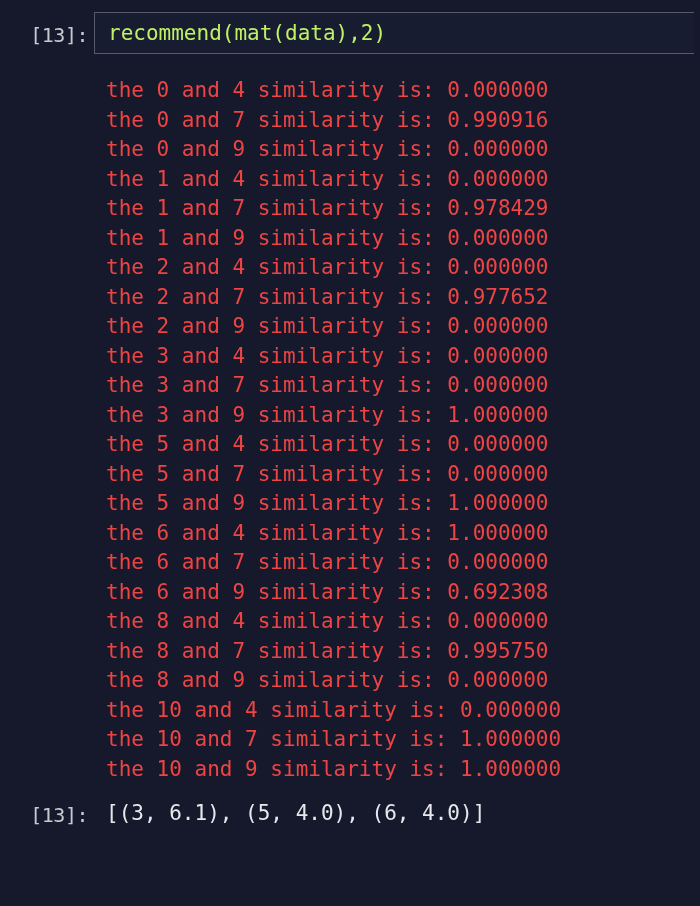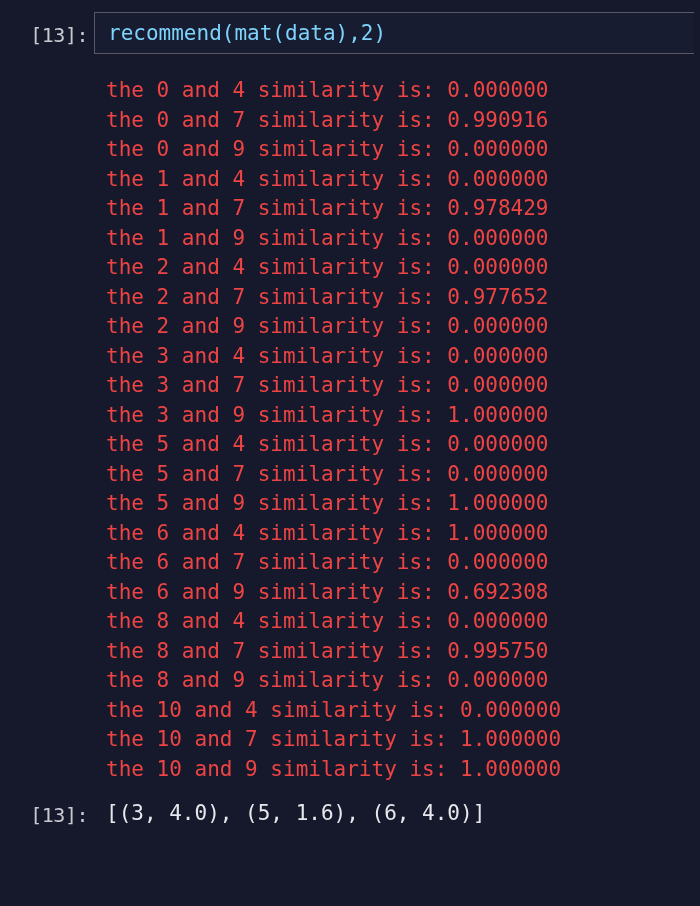--- a/index.html
+++ b/index.html
@@ -38,21 +38,21 @@
     .input-area {
       flex: 1;
       border: 1px solid #585868;
       border-right: none;
       background-color: #181c30;
       padding: 6px 10px;
       line-height: 28px;
       min-height: 40px;
     }
     .input-area .call {
-      color: #7dd3fc;
+      color: #bef264;
     }
     .output-area {
       flex: 1;
       padding: 6px 10px 6px 12px;
       line-height: 29.5px;
       white-space: pre;
       color: #ef4444;
     }
     .output-row {
       margin-top: 6px;
@@ -103,15 +103,15 @@
 the 6 and 9 similarity is: 0.692308
 the 8 and 4 similarity is: 0.000000
 the 8 and 7 similarity is: 0.995750
 the 8 and 9 similarity is: 0.000000
 the 10 and 4 similarity is: 0.000000
 the 10 and 7 similarity is: 1.000000
 the 10 and 9 similarity is: 1.000000</div>
   </div>
   <div class="cell-row">
     <div class="prompt-label output-prompt">[13]:</div>
-    <div class="result-area">[(3, 4.0), (5, 1.6), (6, 4.0)]</div>
+    <div class="result-area">[(3, 6.1), (5, 4.0), (6, 4.0)]</div>
   </div>
 </div>
 
 </body></html>

